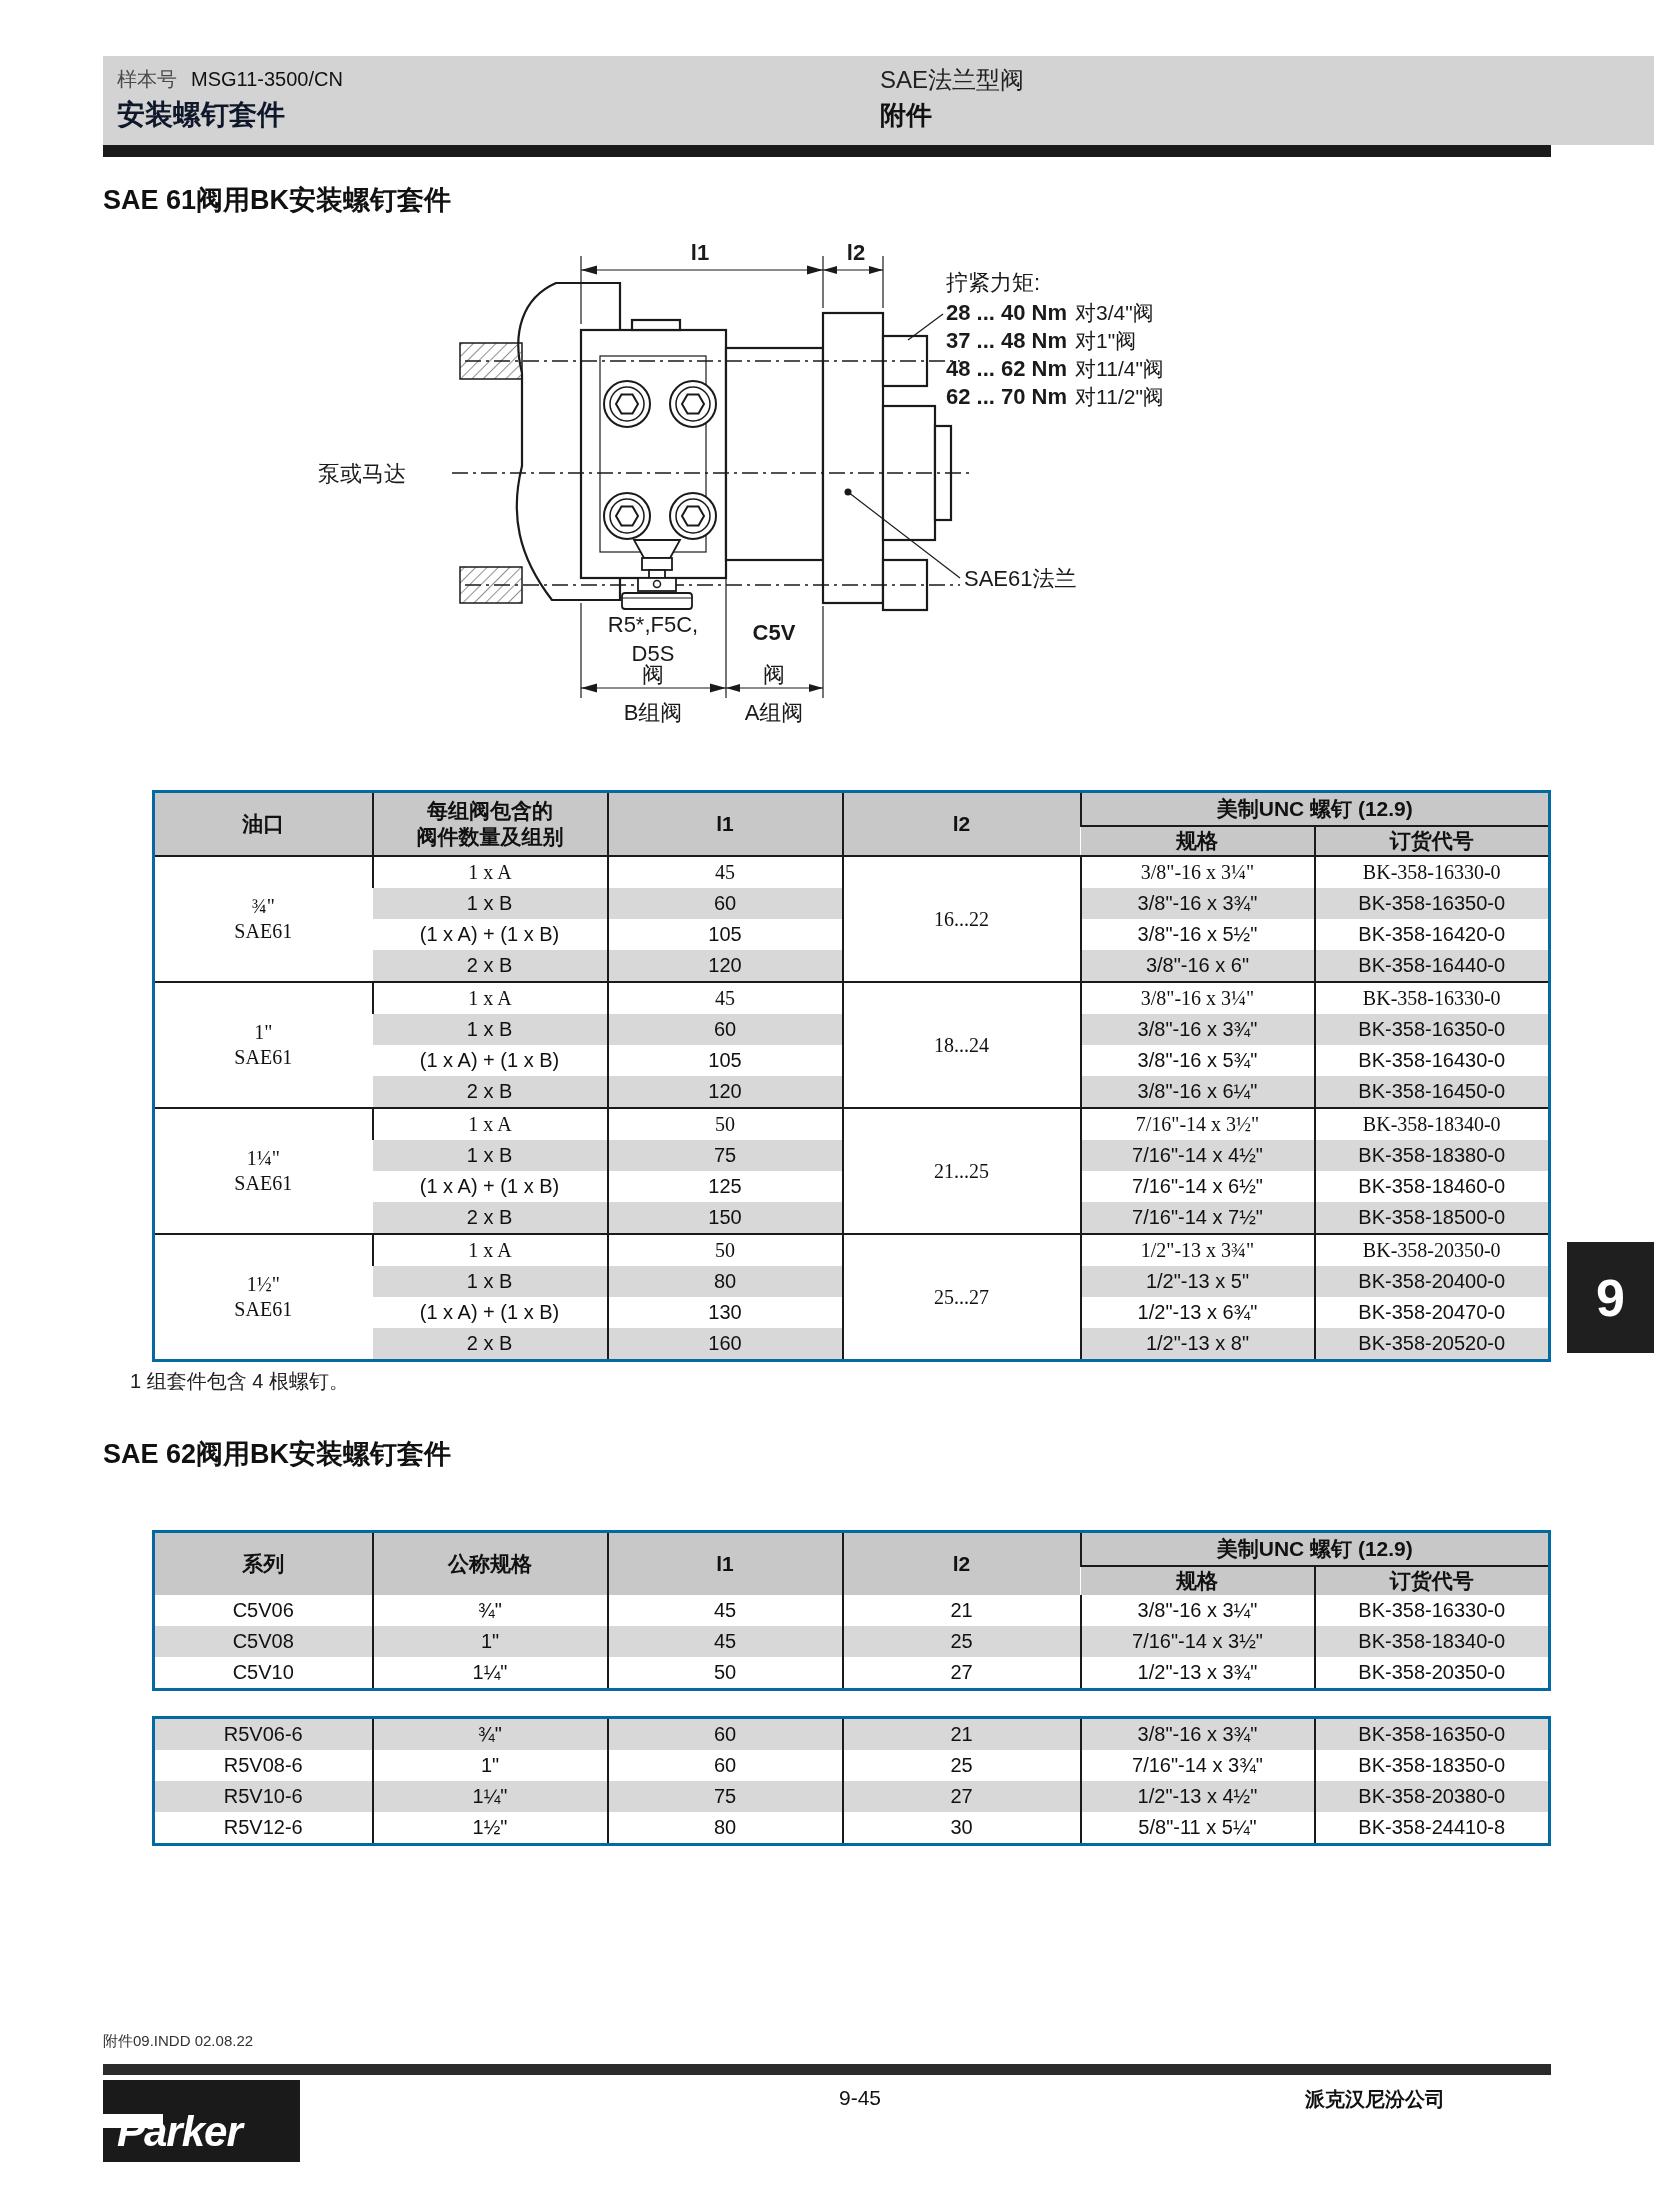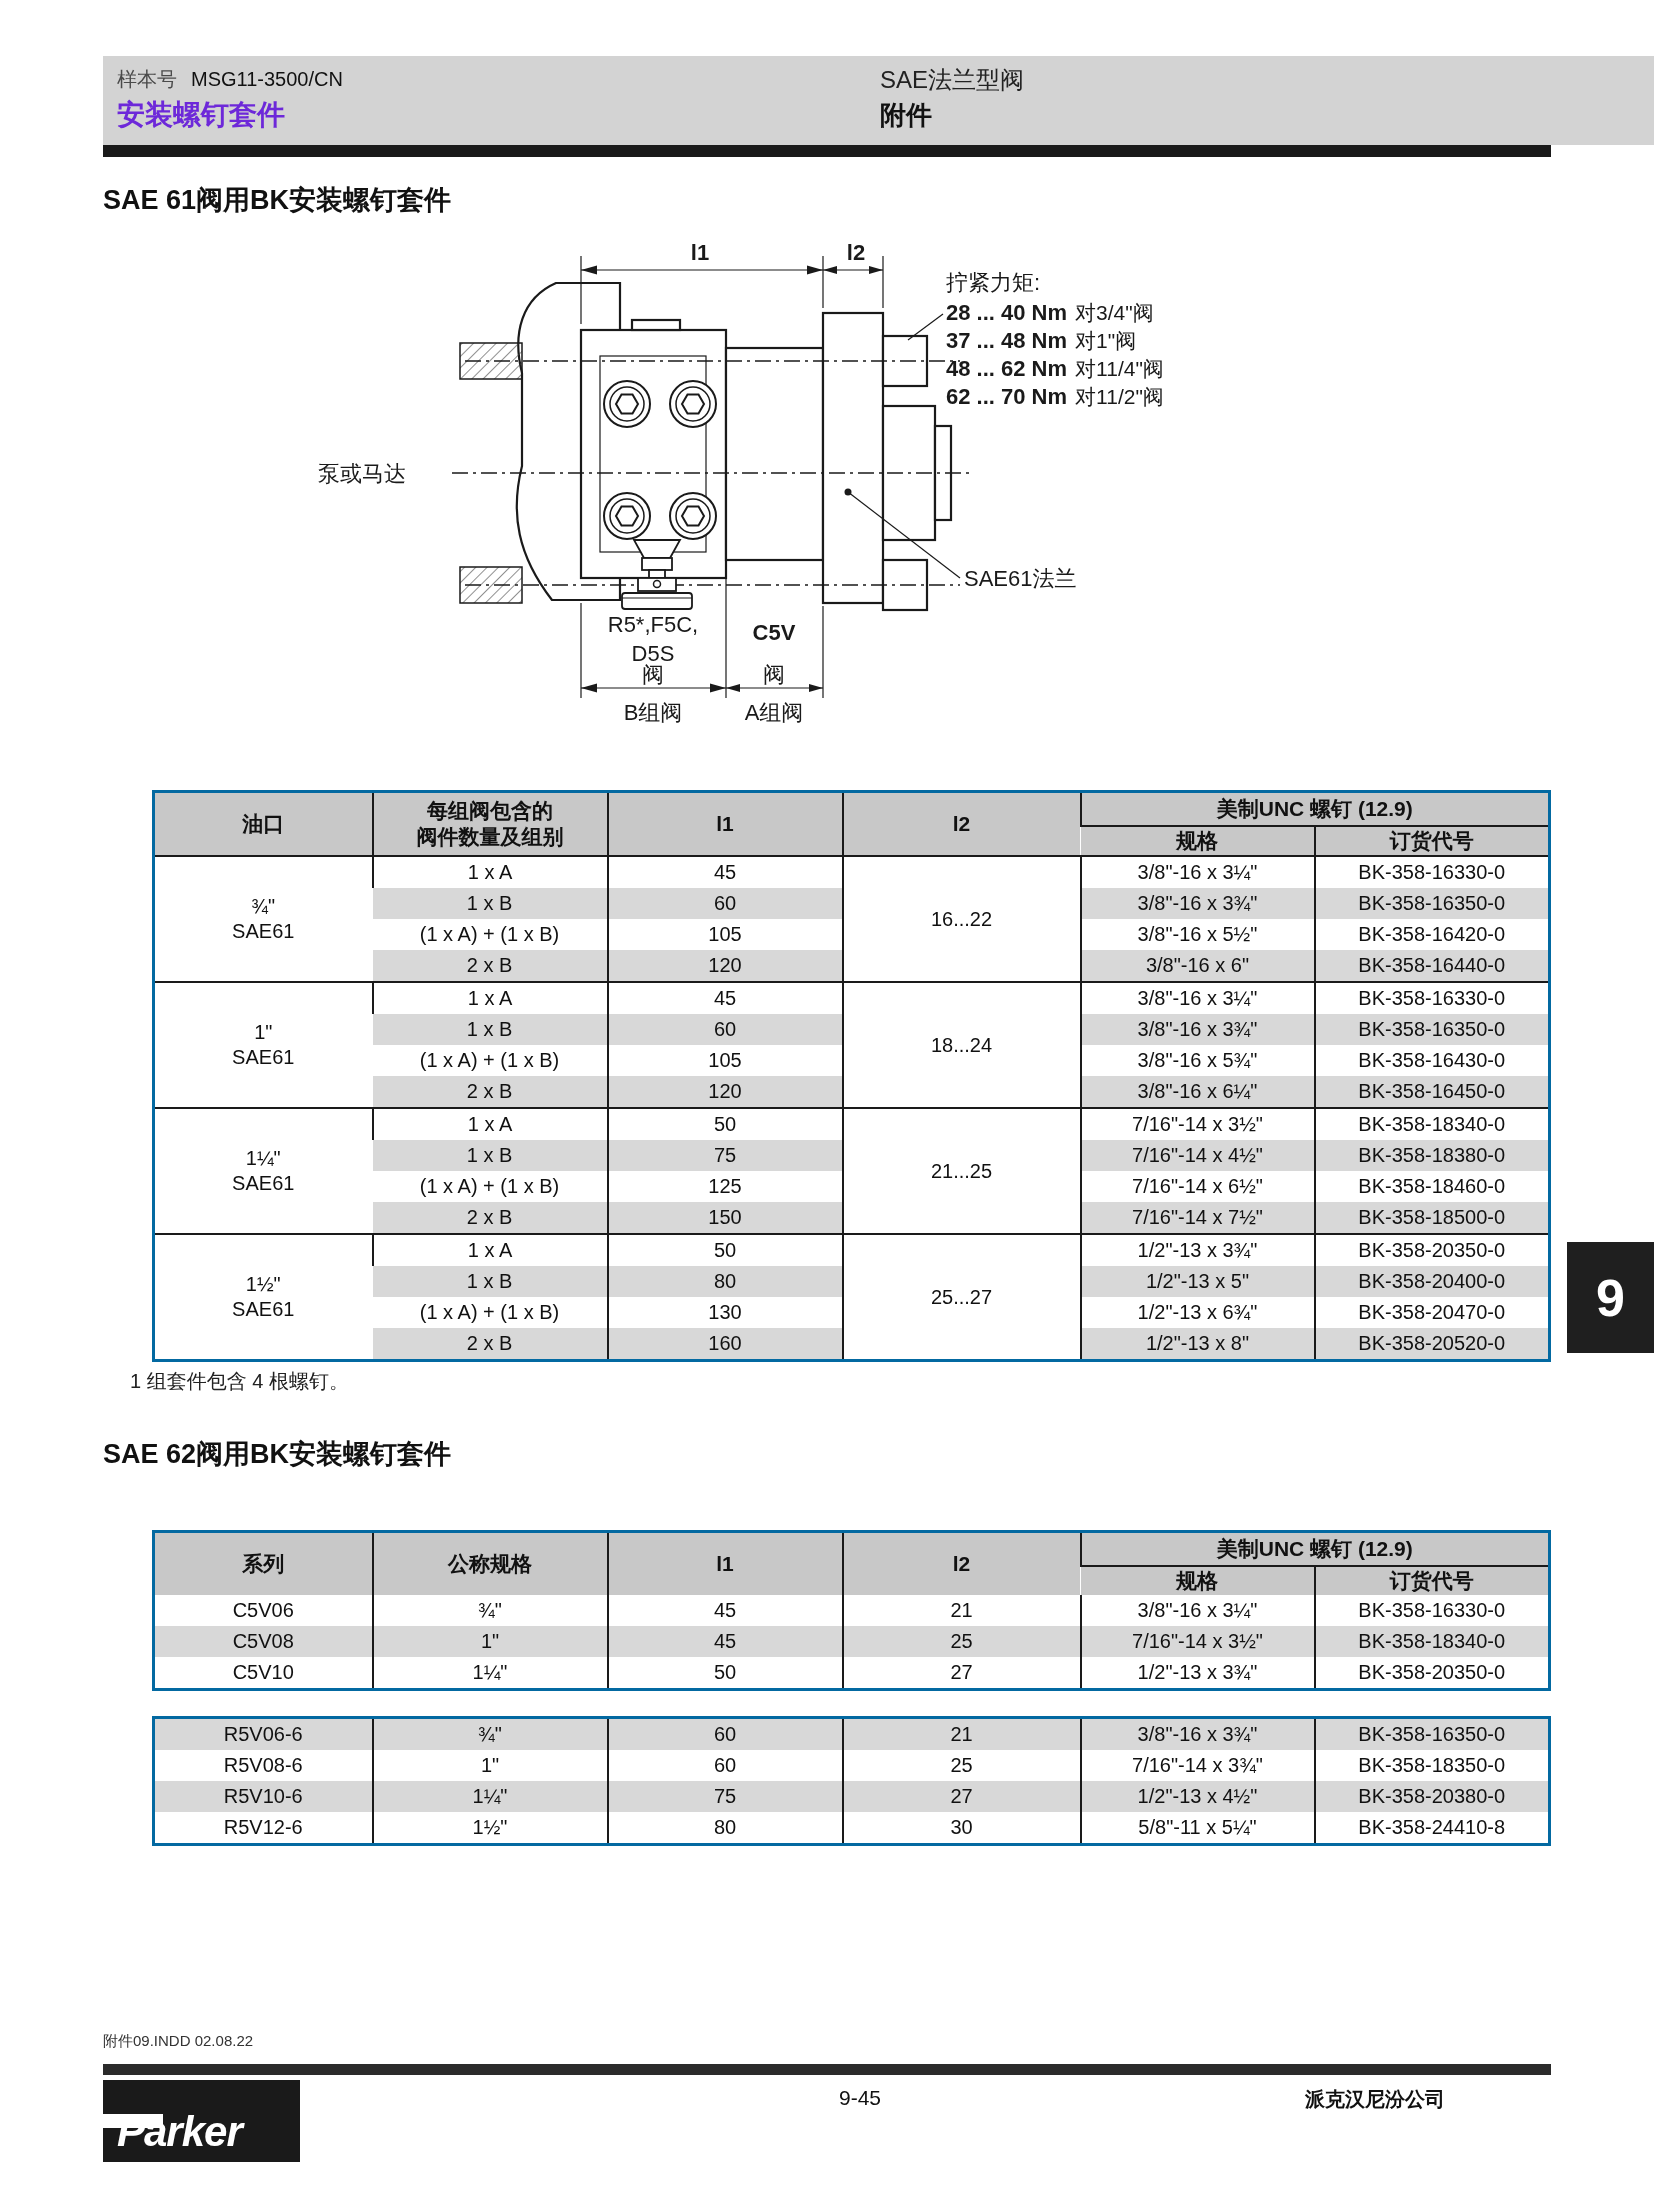--- a/index.html
+++ b/index.html
@@ -4,41 +4,41 @@
 <style>
   html,body{margin:0;padding:0;background:#ffffff;}
   .page{position:relative;width:1654px;height:2200px;background:#ffffff;
         font-family:"Liberation Sans", sans-serif;color:#1a1a1a;overflow:hidden;}
   .abs{position:absolute;}
 
   
   .gray-header{left:103px;top:56px;width:1648px;height:89px;background:#d3d3d3;}
   .hdr-label{left:14px;top:10px;font-size:20px;color:#4a4a4a;}
   .hdr-catno{font-size:20px;color:#111;margin-left:14px;}
-  .hdr-title-left{left:14px;top:40px;font-size:28px;font-weight:bold;color:#6d28d9;}
+  .hdr-title-left{left:14px;top:40px;font-size:28px;font-weight:bold;color:#0f172a;}
   .hdr-right1{left:777px;top:8px;font-size:24px;color:#222;}
   .hdr-right2{left:777px;top:42px;font-size:26px;font-weight:bold;color:#111;}
   .black-bar{left:103px;top:145px;width:1448px;height:12px;background:#1a1a1a;}
 
   .sec-title{font-size:27px;font-weight:bold;color:#111;}
   .sec1{left:103px;top:182px;}
   .sec2{left:103px;top:1436px;}
 
   
   .cat-table{border-collapse:collapse;table-layout:fixed;width:1396px;
              border:3px solid #0369a1;margin-top:28px;}
   .cat-table td,.cat-table th{border-left:2px solid #1a1a1a;text-align:center;
              vertical-align:middle;padding:0;font-size:20px;color:#111;
              overflow:hidden;white-space:nowrap;}
   .cat-table td:first-child,.cat-table th:first-child{border-left:none;}
   .cat-table th{background:#c8c8c8;font-weight:bold;font-size:21px;}
   .cat-table thead tr.h1 th{height:32px;}
   .cat-table thead tr.h2 th{height:28px;}
   .cat-table tbody td{height:31px;}
-  .cat-table tbody tr.gstart td{border-top:2.5px solid #1a1a1a;}
+  .cat-table tbody tr.gstart td{border-top:2.5px solid #1a1a1a;font-family:Liberation Serif, serif;}
   td.band{background:#d8d8d8;}
   .th-unc{border-bottom:2px solid #1a1a1a;}
   .two-line{line-height:1.25;}
   .t1{left:152px;top:762px;}
   .t2a{left:152px;top:1502px;}
   .t2b{left:152px;top:1688px;border-radius:19px;}
 
   .note{left:130px;top:1368px;font-size:20px;color:#222;}
 
   

